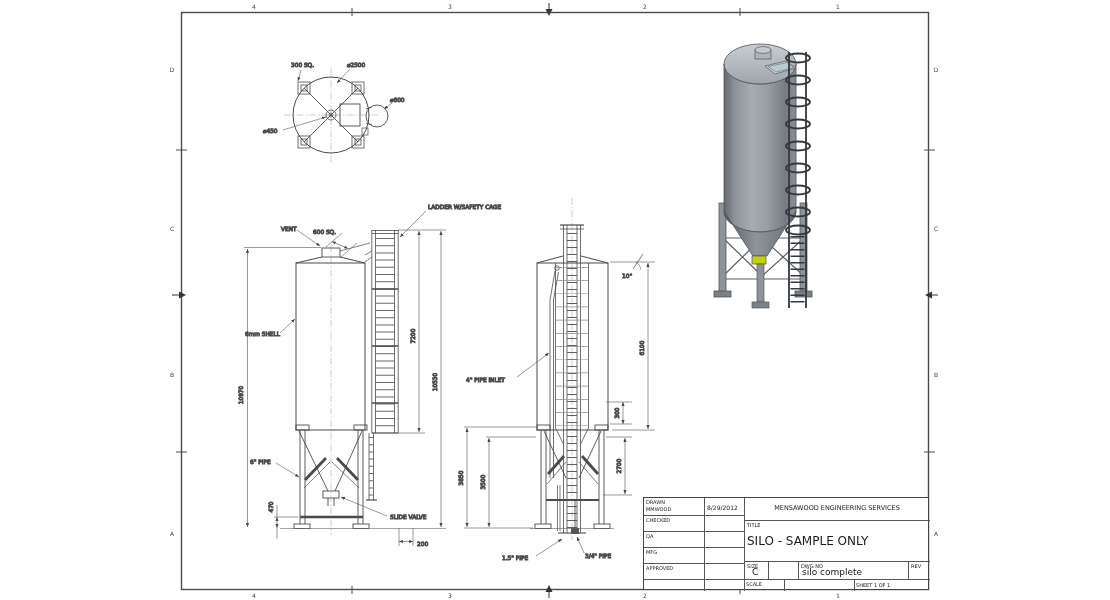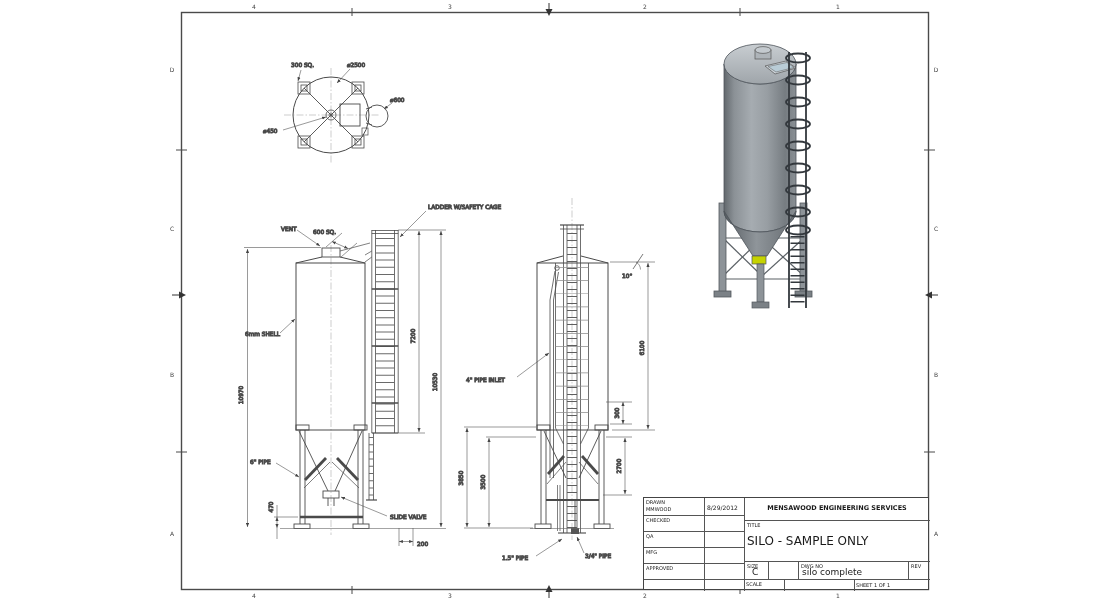--- a/index.html
+++ b/index.html
@@ -12,21 +12,21 @@
   
   #titleblock{position:absolute;left:643px;top:497px;width:286px;height:93px;
               border:1.2px solid #444;box-sizing:border-box;background:#fff;}
   #titleblock .hl{position:absolute;height:1px;background:#555;}
   #titleblock .vl{position:absolute;width:1px;background:#555;}
   #titleblock span{position:absolute;white-space:nowrap;color:#1a1a1a;}
   .lab{font-size:5px;}
   .val{font-size:6px;}
   .big{font-size:12px;}
   .med{font-size:9px;}
-  .comp{font-weight:bold;font-size:6.5px;text-align:center;}
+  .comp{font-weight:normal;font-size:6.5px;text-align:center;}
 </style>
 </head>
 <body>
 
 <div id="stage">
 
 <svg width="1110" height="600" viewBox="0 0 1110 600">
   <defs>
     <marker id="arr" viewBox="0 0 10 10" refX="10" refY="5" markerWidth="6.5" markerHeight="6.5" orient="auto-start-reverse">
       <path d="M0,1 L10,5 L0,9 Z" fill="#444"></path>

